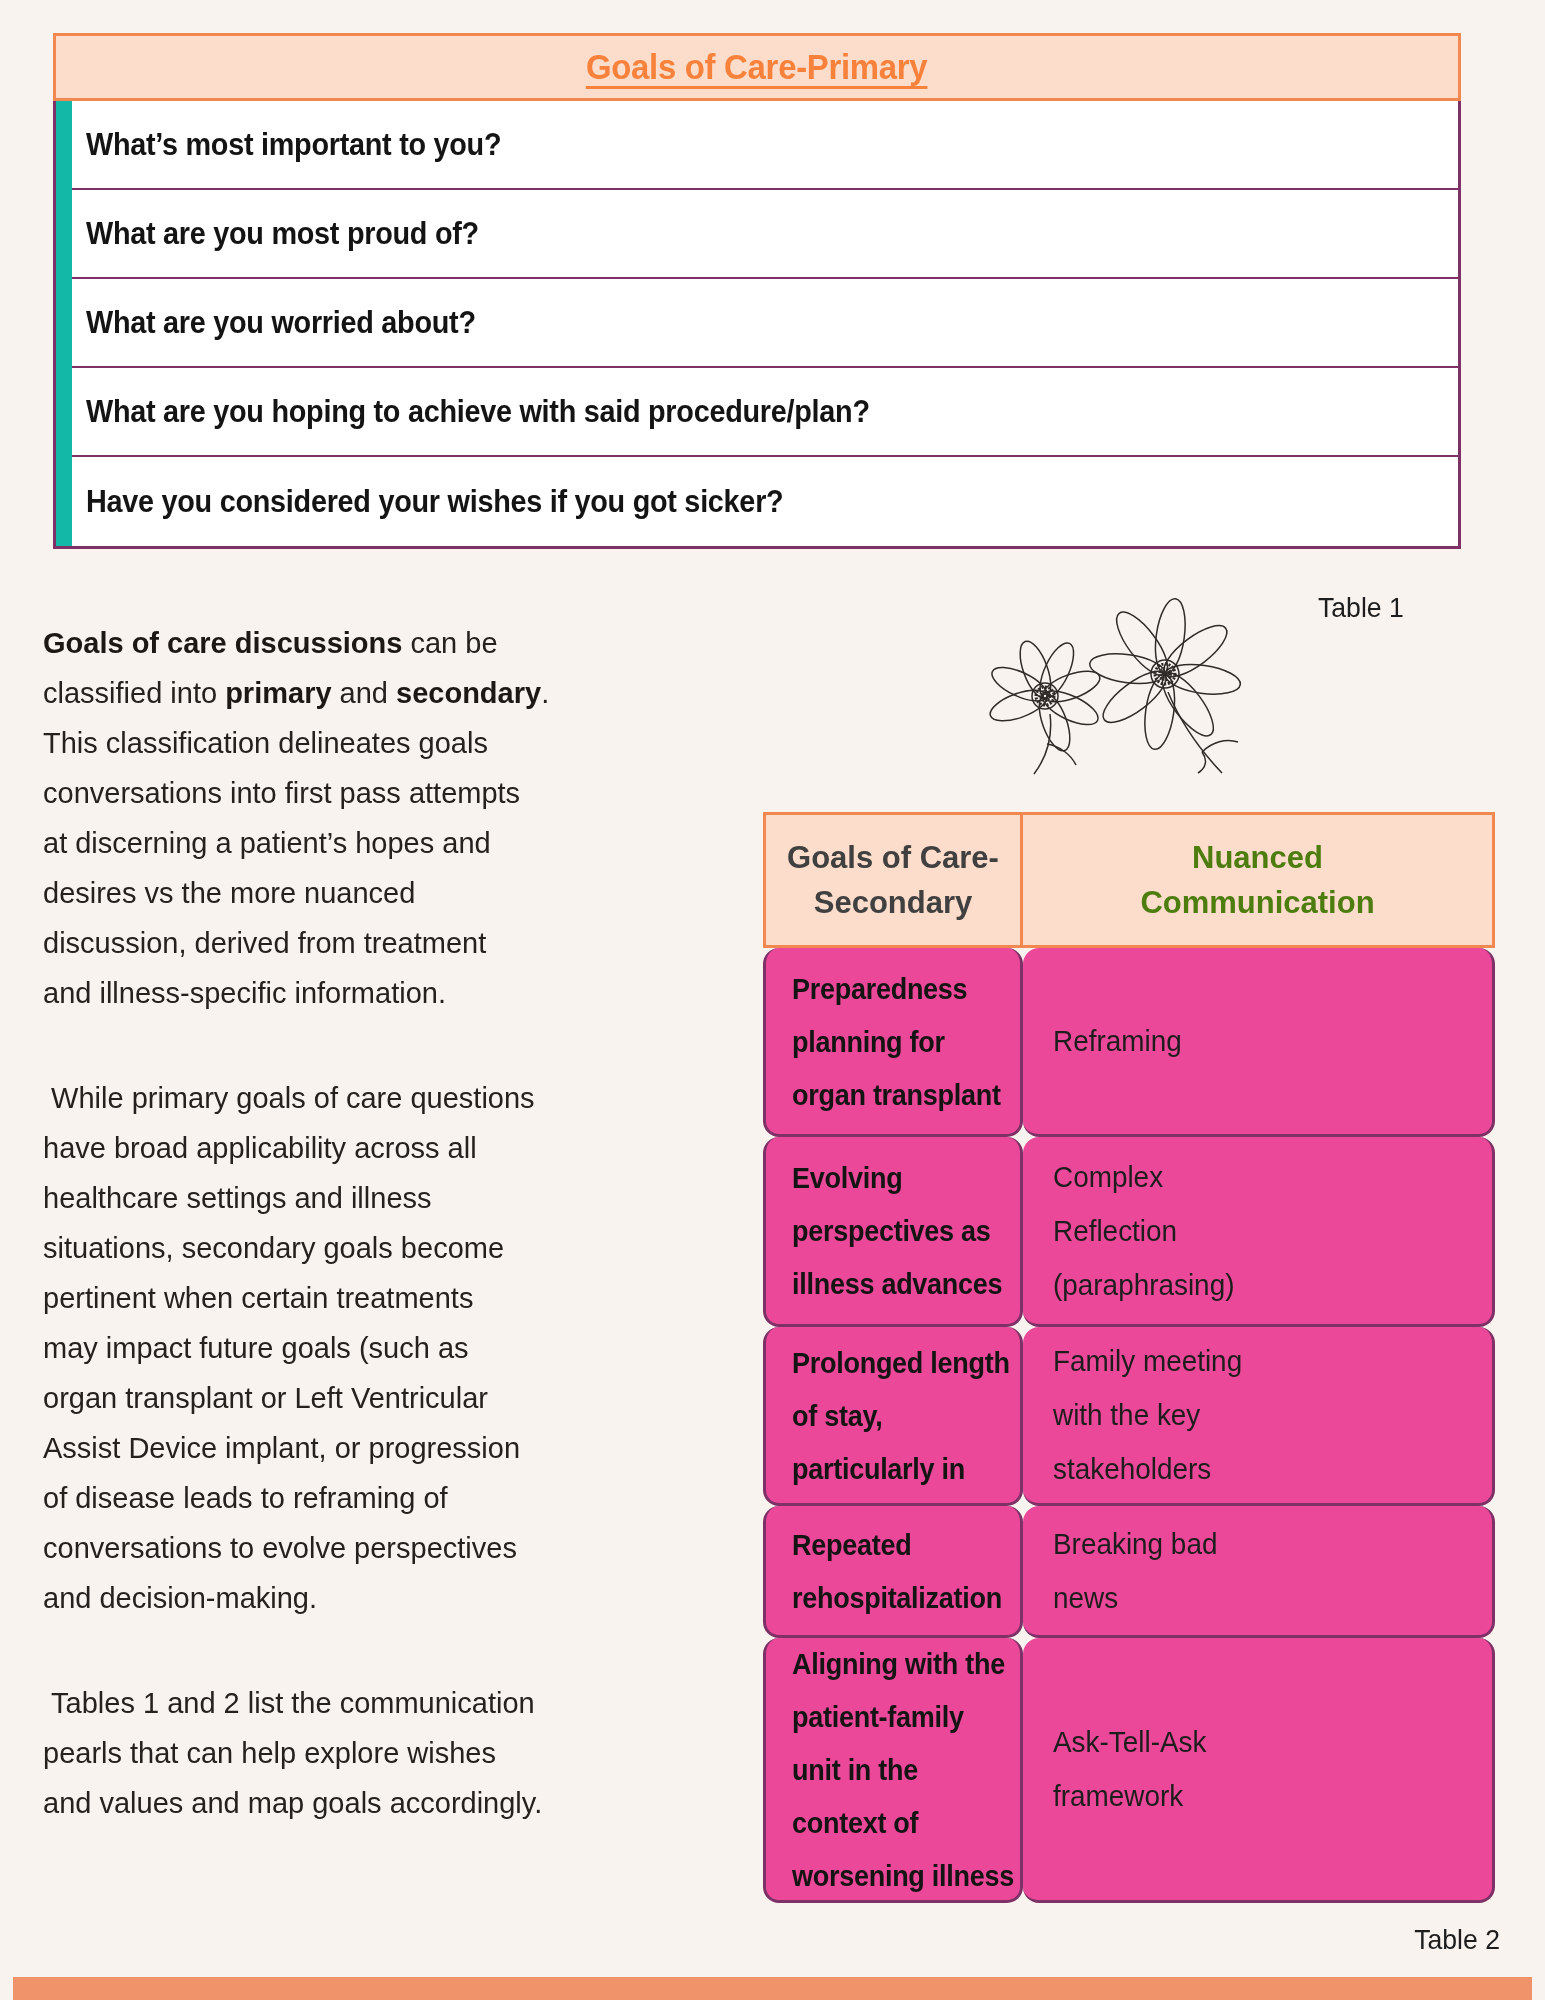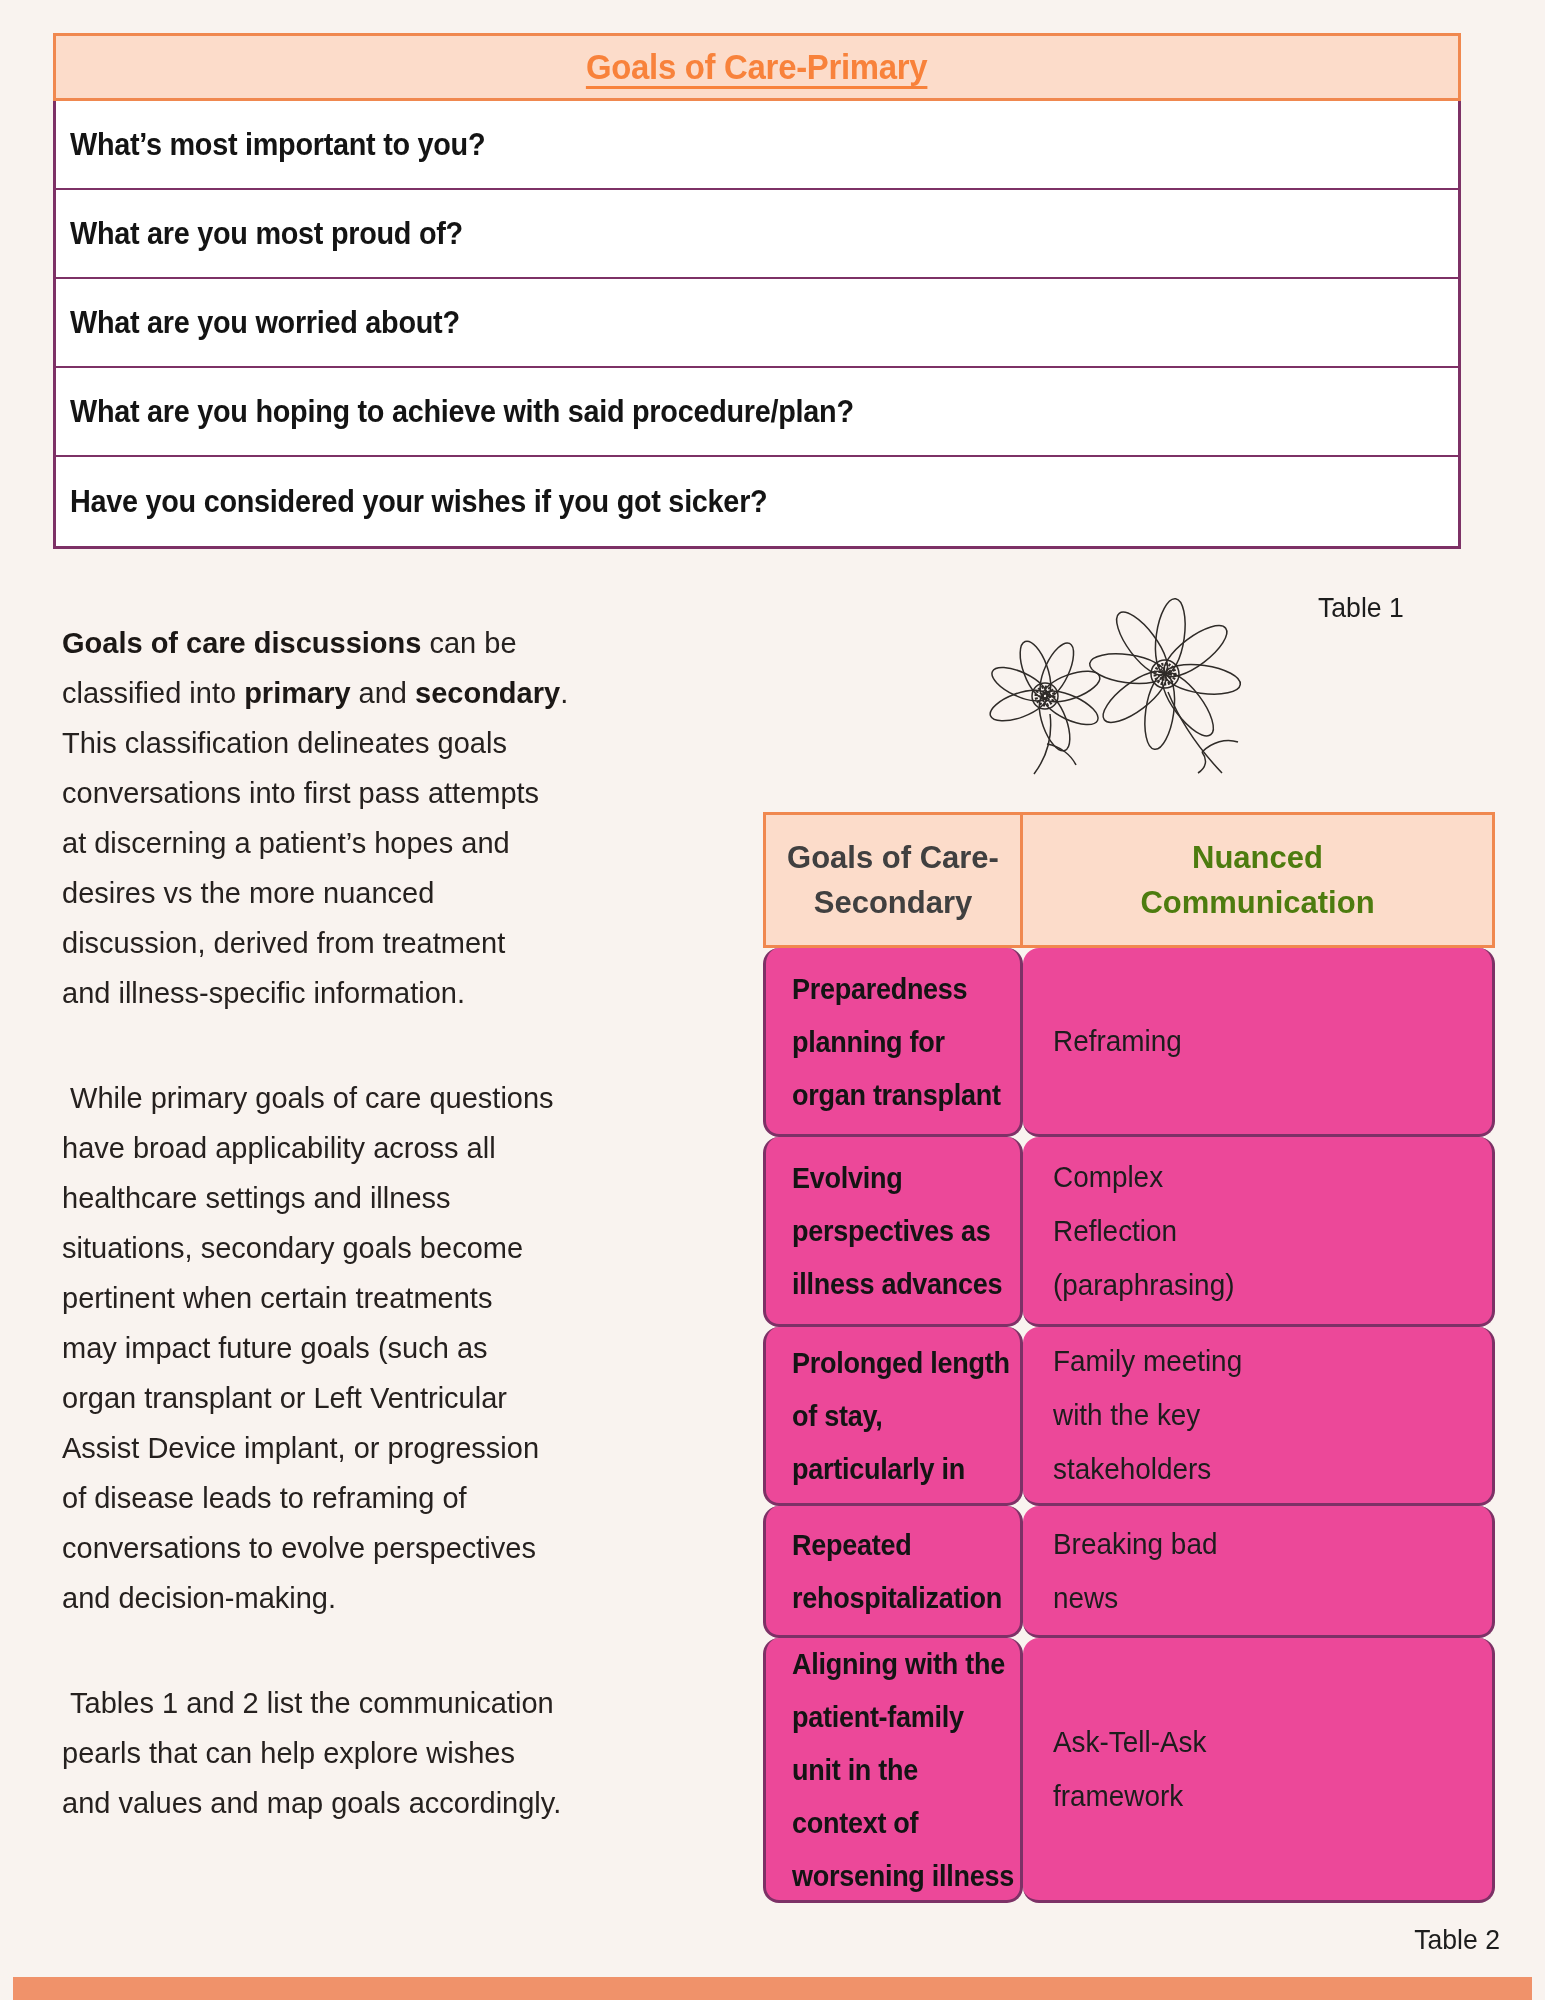--- a/index.html
+++ b/index.html
@@ -17,38 +17,38 @@
     box-sizing:border-box;height:68px;
     background:#fcdcca;border:3px solid #f0884f;
     display:flex;align-items:center;justify-content:center;
   }
   .t1-title{
     color:#f8823b;font-weight:bold;font-size:35px;letter-spacing:-0.3px;
     text-decoration:underline;text-decoration-thickness:3px;text-underline-offset:7px;
     transform:scaleX(0.94);transform-origin:center center;white-space:pre;
   }
   .t1-body{
-    box-sizing:border-box;border:3px solid #7d3166;border-top:none;background:#7f1d1d;
+    box-sizing:border-box;border:3px solid #7d3166;border-top:none;background:#14b8a6;padding-left:16px;
   }
   .t1-row{
     box-sizing:border-box;height:89px;display:flex;align-items:center;
     padding-left:14px;background:#ffffff;
   }
   .t1-row:not(:last-child){border-bottom:2px solid #7d3166;}
   .t1-row span{
     font-weight:bold;font-size:31px;color:#141414;letter-spacing:-0.3px;
     transform:scaleX(0.93);transform-origin:left center;white-space:pre;
   }
   .caption{position:absolute;font-size:28px;color:#1d1d1d;white-space:pre;}
   .caption-1{left:1318px;top:592px;transform:scaleX(0.95);transform-origin:left top;}
   .caption-2{left:1350px;top:1924px;width:150px;text-align:right;transform:scaleX(0.95);transform-origin:right top;}
 
   
   .article{
-    position:absolute;left:62px;top:618px;width:660px;
+    position:absolute;left:43px;top:618px;width:660px;
     font-size:29px;line-height:50px;color:#26211f;
   }
   .article p{margin:0 0 55px 0;white-space:pre-wrap;}
   .article strong{font-weight:bold;color:#1c1816;}
 
   
   .flowers{position:absolute;left:950px;top:566px;}
 
   
   .t2{

